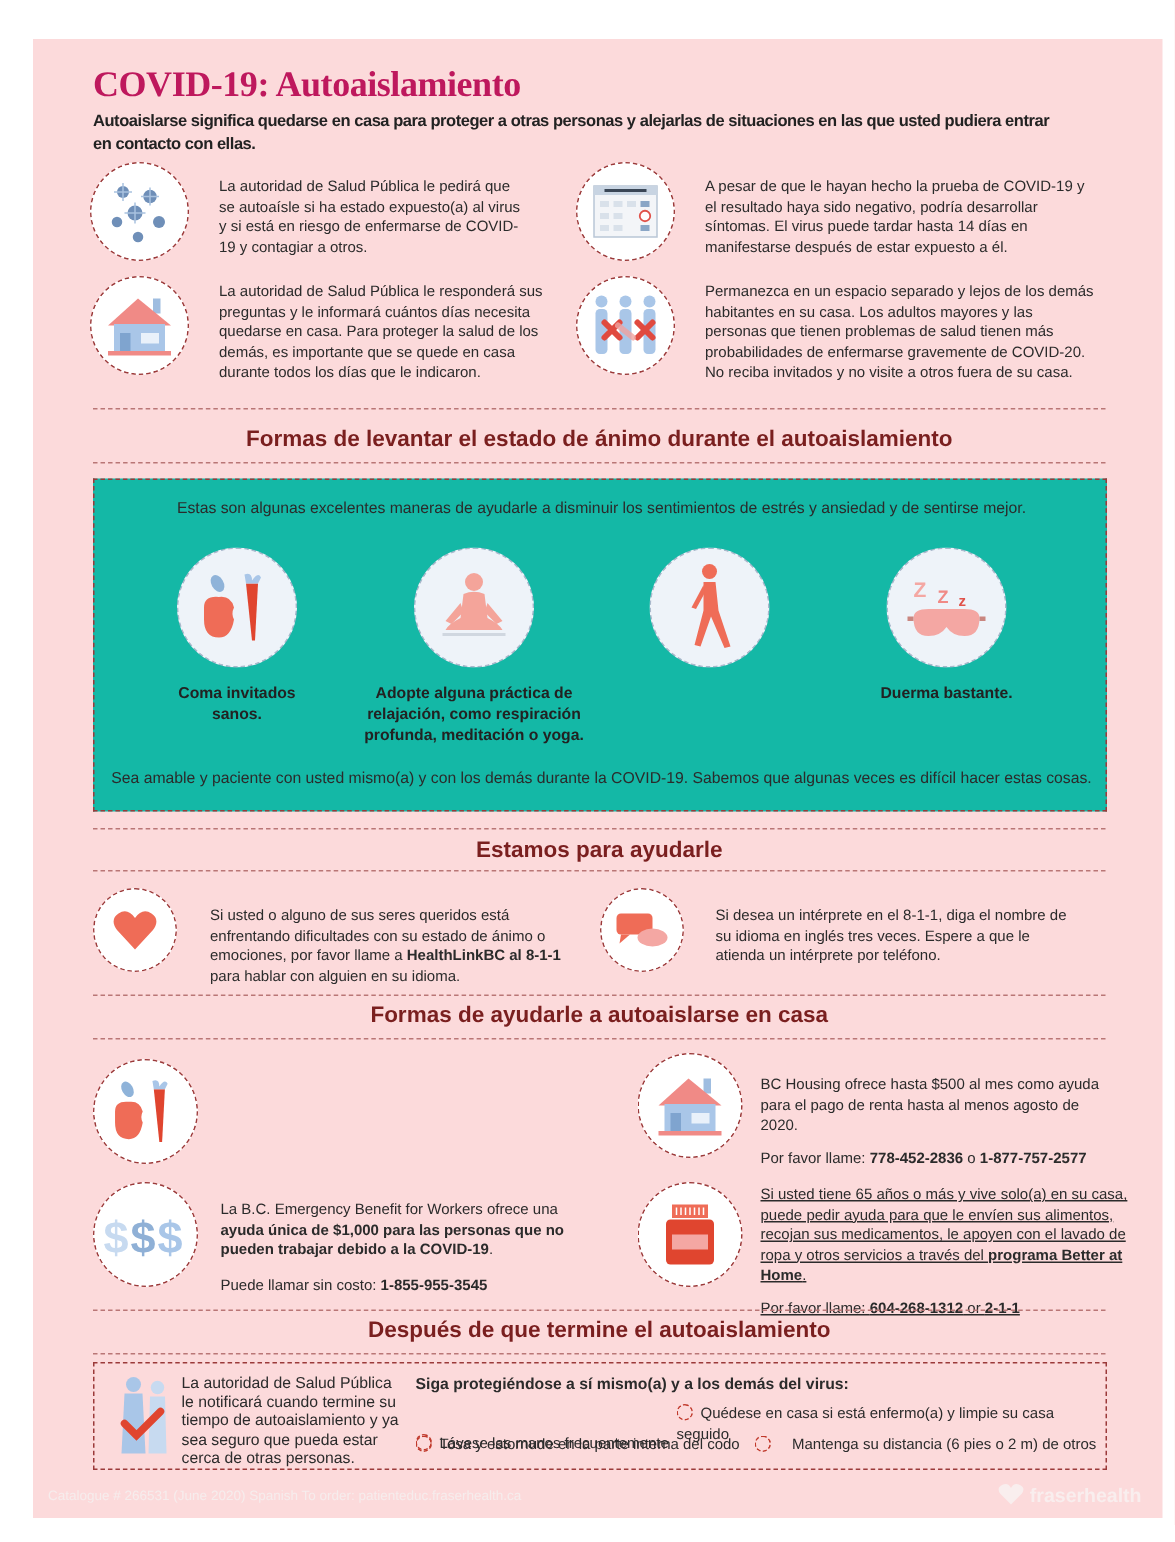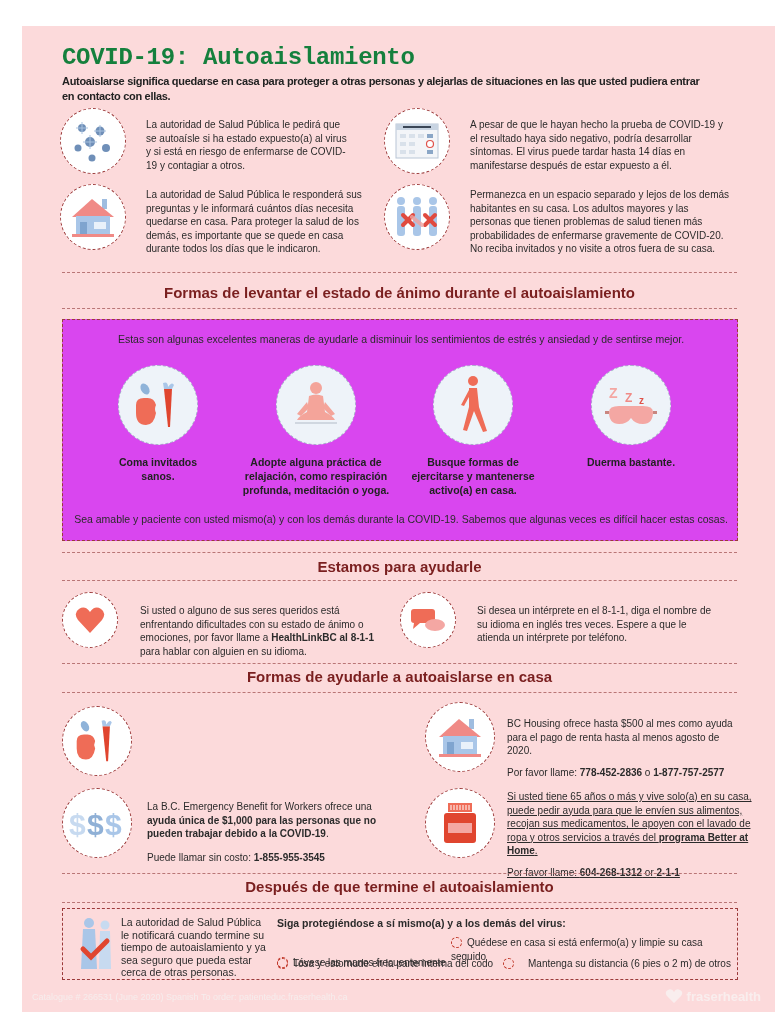--- a/index.html
+++ b/index.html
@@ -5,22 +5,22 @@
   * { box-sizing: border-box; margin: 0; padding: 0; }
   html, body { width: 783px; height: 1028px; background: #ffffff; overflow: hidden; }
   body { font-family: "Liberation Sans", sans-serif; color: #2b2b2b; position: relative; }
 
   .card {
     position: absolute; left: 22px; top: 26px; width: 753px; height: 986px;
     background: #fcdadb;
   }
   .title {
     position: absolute; left: 40px; top: 18px;
-    font-family: Liberation Mono, monospace; font-weight: bold;
-    font-size: 24px; color: #15803d; letter-spacing: -0.3px;
+    font-family: Liberation Serif, serif; font-weight: bold;
+    font-size: 24px; color: #be185d; letter-spacing: -0.3px;
   }
   .subtitle {
     position: absolute; left: 40px; top: 48px; width: 650px;
     font-size: 11px; font-weight: bold; line-height: 15px; color: #222; letter-spacing: -0.3px;
   }
 
   .circle {
     position: absolute; border-radius: 50%;
     background: #ffffff; border: 1.4px dashed #9b3a3a;
     display: flex; align-items: center; justify-content: center;
@@ -30,21 +30,21 @@
   .txt { position: absolute; font-size: 10px; line-height: 13.5px; color: #2b2b2b; }
   .txt b { font-weight: bold; }
 
   .dash-h { position: absolute; left: 40px; width: 675px; height: 0; border-top: 1px dashed #b97676; }
   .section-title {
     position: absolute; left: 40px; width: 675px; text-align: center;
     font-weight: bold; font-size: 15px; color: #7a1f1f;
   }
 
   .white-box {
-    position: absolute; background: #d946ef; border: 1.2px dashed #9b3a3a;
+    position: absolute; background: #14b8a6; border: 1.2px dashed #9b3a3a;
   }
   .center { text-align: center; }
 
   .tip-label {
     position: absolute; font-size: 10.5px; font-weight: bold; line-height: 14px; text-align: center; color: #222;
   }
   .check-circle {
     display: inline-block; width: 11px; height: 11px; border-radius: 50%;
     border: 1.2px dashed #c0392b; vertical-align: -2px; margin-right: 5px;
   }
@@ -171,21 +171,20 @@
     </div>
     <div class="tip-label" style="left:178px;top:135px;width:150px;">Adopte alguna práctica de relajación, como respiración profunda, meditación o yoga.</div>
 
     <div class="circle blue" style="left:370px;top:45px;width:80px;height:80px;">
       <svg width="40" height="60" viewBox="0 0 40 60">
         <circle cx="20" cy="6" r="5" fill="#ef6c57"></circle>
         <path d="M16 13 L24 13 L26 32 L34 56 L30 57 L21 36 L14 56 L10 55 L16 32 Z" fill="#ef6c57"></path>
         <path d="M16 15 L8 30 L11 31 L17 20 Z" fill="#ef6c57"></path>
       </svg>
     </div>
-    <div class="tip-label" style="left:340px;top:135px;width:140px;">Busque formas de ejercitarse y mantenerse activo(a) en casa.</div>
 
     <div class="circle blue" style="left:528px;top:45px;width:80px;height:80px;">
       <svg width="56" height="50" viewBox="0 0 56 50">
         <text x="6" y="18" font-size="14" font-weight="bold" fill="#f4a7a3" font-family="Liberation Sans, sans-serif">Z</text>
         <text x="22" y="22" font-size="12" font-weight="bold" fill="#f08a86" font-family="Liberation Sans, sans-serif">Z</text>
         <text x="36" y="24" font-size="10" font-weight="bold" fill="#e0524a" font-family="Liberation Sans, sans-serif">z</text>
         <path d="M6 32 Q6 26 16 26 L40 26 Q50 26 50 32 Q50 44 40 44 Q32 44 28 38 Q24 44 16 44 Q6 44 6 32 Z" fill="#f4a7a3"></path>
         <rect x="2" y="31" width="4" height="3" fill="#c98680"></rect>
           <rect x="50" y="31" width="4" height="3" fill="#c98680"></rect>
       </svg>

